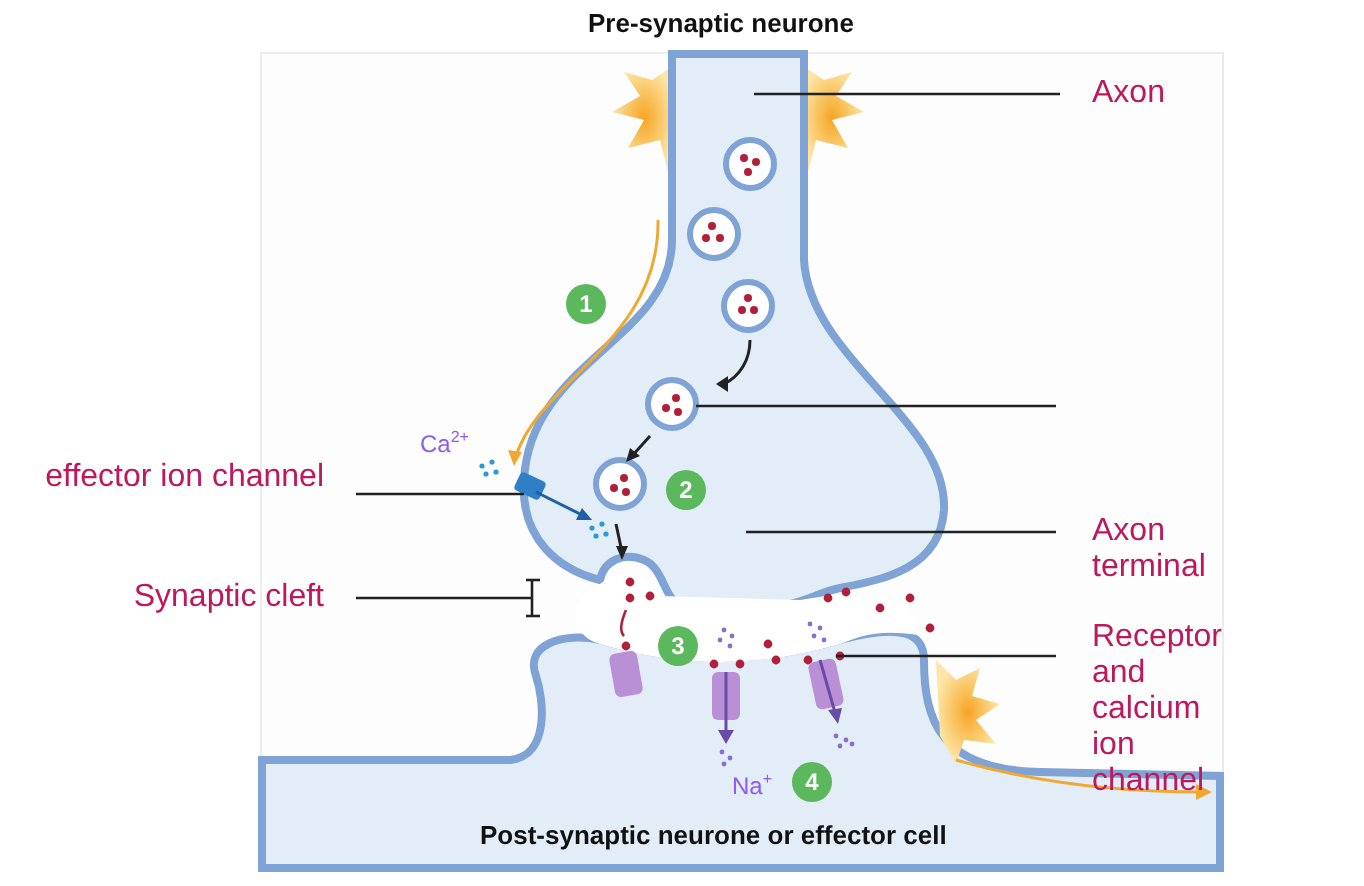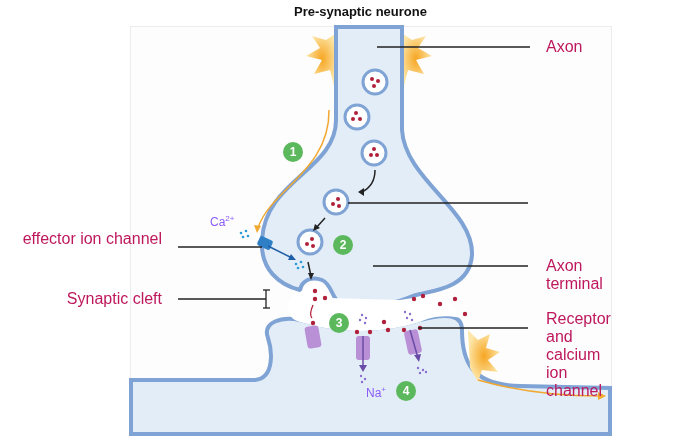--- a/index.html
+++ b/index.html
@@ -159,20 +159,21 @@
     <line x1="178" y1="247" x2="262" y2="247" stroke="#222" stroke-width="1.3"></line>
     <line x1="178" y1="299" x2="266" y2="299" stroke="#222" stroke-width="1.3"></line>
     <g stroke="#222" stroke-width="1.3">
       <line x1="266" y1="290" x2="266" y2="308"></line>
         <line x1="263" y1="290" x2="270" y2="290"></line>
         <line x1="263" y1="308" x2="270" y2="308"></line>
     </g>
   </svg>
 
   <div class="title" style="left:294px; top:4px;">Pre-synaptic neurone</div>
+  <div class="title" style="left:240px; top:410px;">Post-synaptic neurone or effector cell</div>
 
   <div class="label" style="left:546px; top:38px;">Axon</div>
   <div class="label" style="left:546px; top:186px;">
   </div>
   <div class="label" style="left:546px; top:257px;">Axon terminal</div>
   <div class="label" style="left:546px; top:310px;">
     <div>Receptor and</div>
     <div>calcium ion channel</div>
   </div>
 

